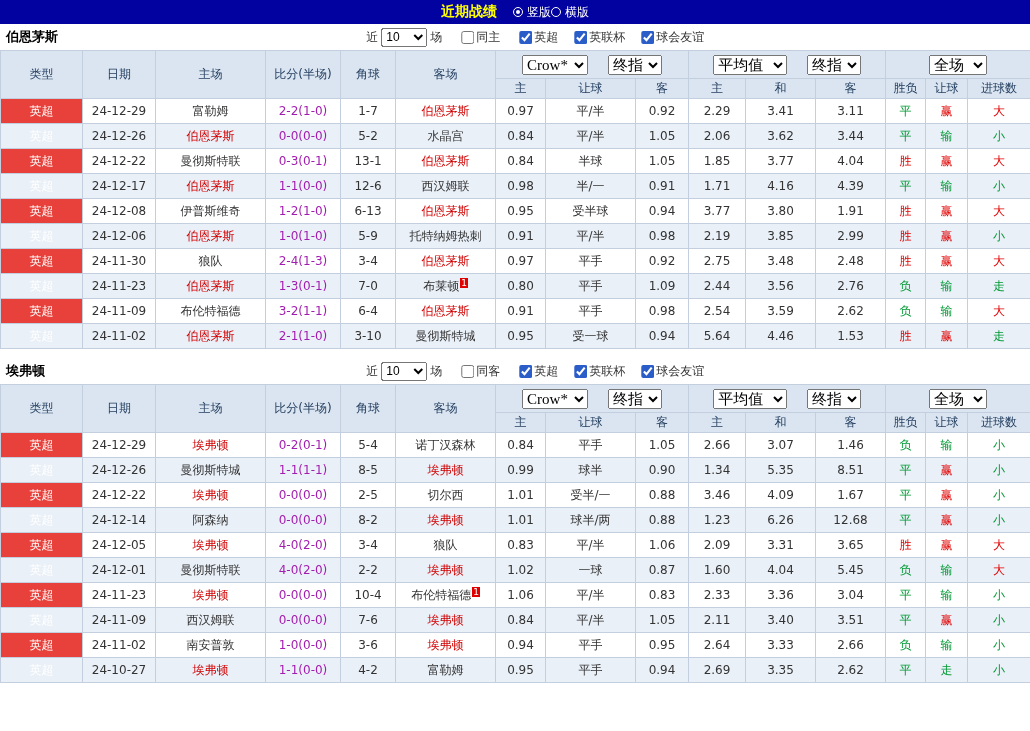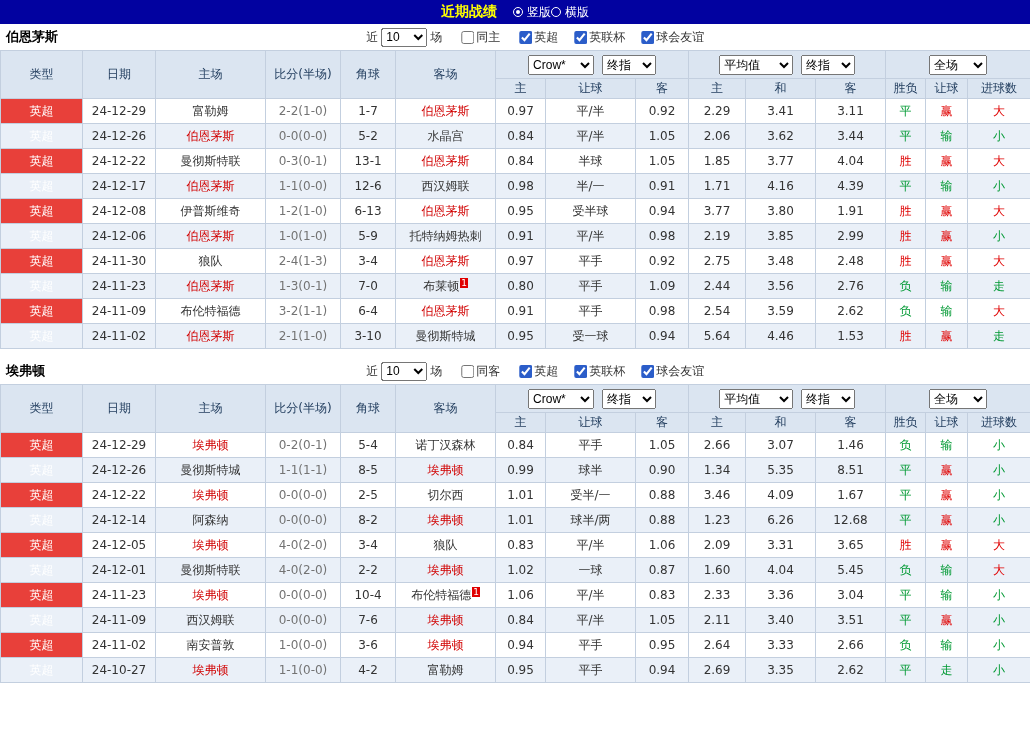--- a/index.html
+++ b/index.html
@@ -46,29 +46,29 @@
   .league-filters { display: inline-flex; align-items: center; }
   
   .grid { width: 1030px; table-layout: fixed; border-collapse: collapse; }
   .grid th, .grid td {
     border: 1px solid #c3cfdf; text-align: center; padding: 0;
     height: 25px; overflow: hidden; white-space: nowrap;
   }
   .grid thead th { background: #dbe5f1; color: #254061; font-weight: normal; }
   .grid thead tr.h1 th { height: 28px; }
   .grid thead tr.h2 th { height: 20px; }
-  .grid thead select { height: 20px; font-size: 12px; margin: 0 2px; vertical-align: middle; }
+  .grid thead select { height: 20px; font-size: 15px; margin: 0 8px; vertical-align: middle; font-family: Liberation Serif, serif; }
   select[data-name="odds-source-select"] { width: 66px; }
   select[data-name="odds-final-select"],
   select[data-name="avg-final-select"] { width: 54px; }
   select[data-name="avg-source-select"] { width: 74px; }
   select[data-name="scope-select"] { width: 58px; }
   .grid tbody tr:nth-child(even) td { background: #eaf0f8; }
   .grid td.type-cell { background: #e8403a; color: #fff; }
-  .score-cell { color: #737373; }
+  .score-cell { color: #a21caf; }
   .focal { color: #d10000; }
   .team-link { cursor: pointer; text-align: right; }
   .badge {
     display: inline-block; background: #e00000; color: #fff;
     font-size: 9px; line-height: 10px; height: 10px; padding: 0 1px;
     margin-left: 1px; vertical-align: 4px;
   }
   .summary {
     height: 21px; line-height: 21px; text-align: center;
     color: #e00000; background: #fff;

